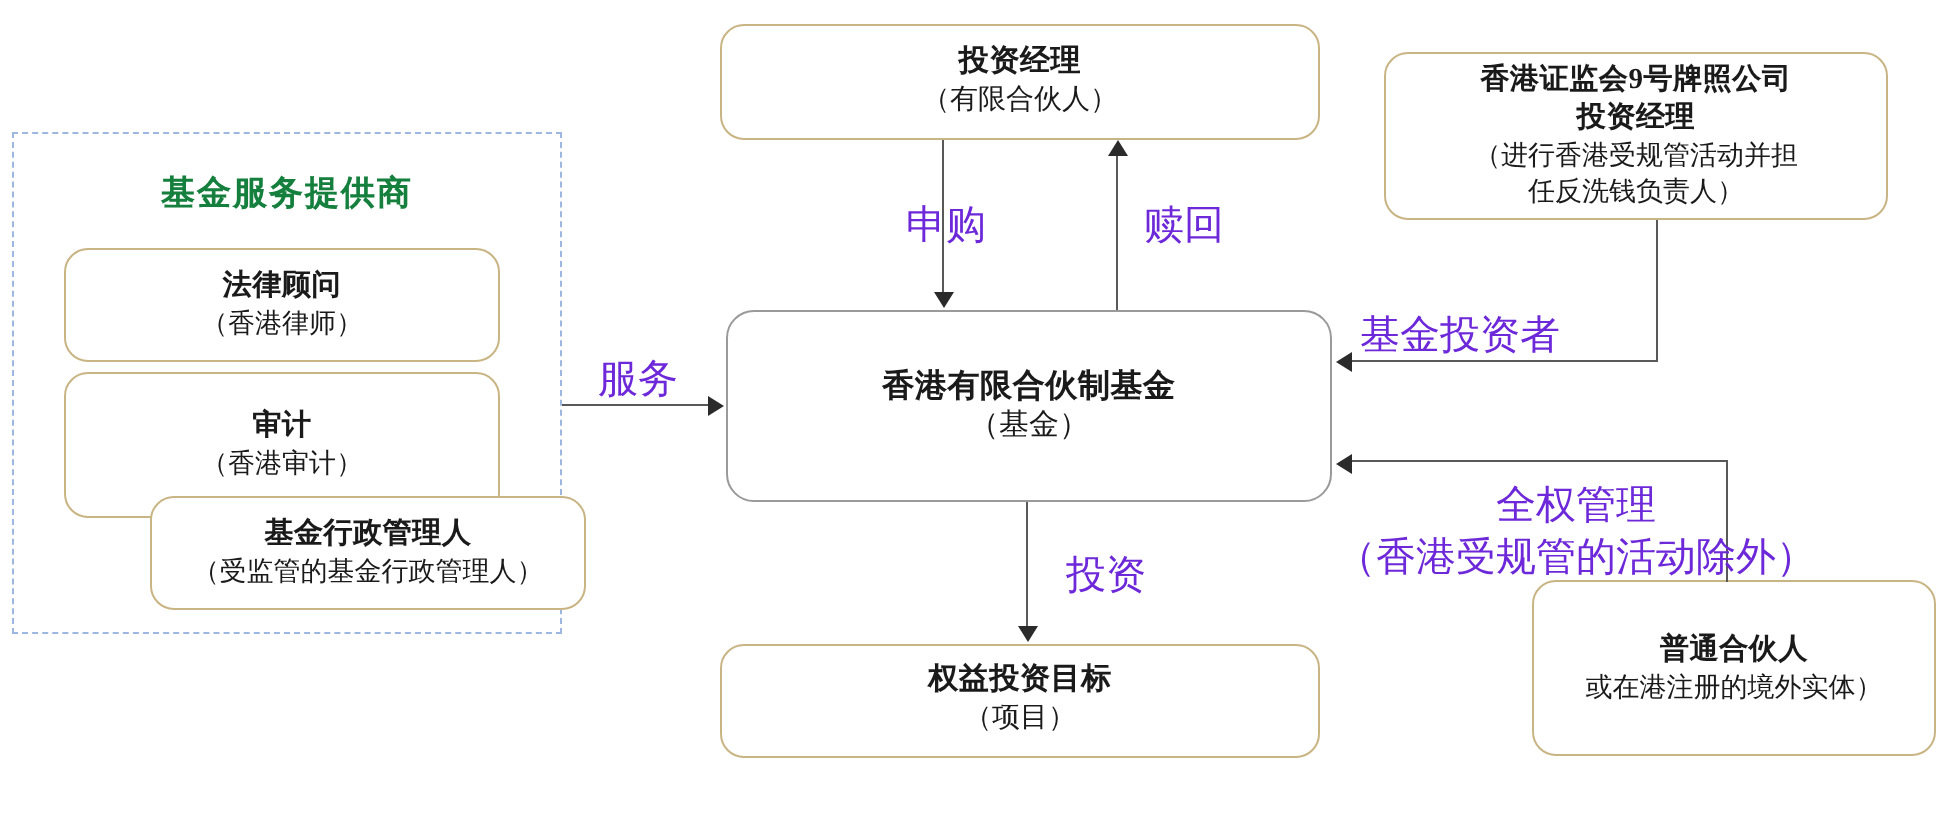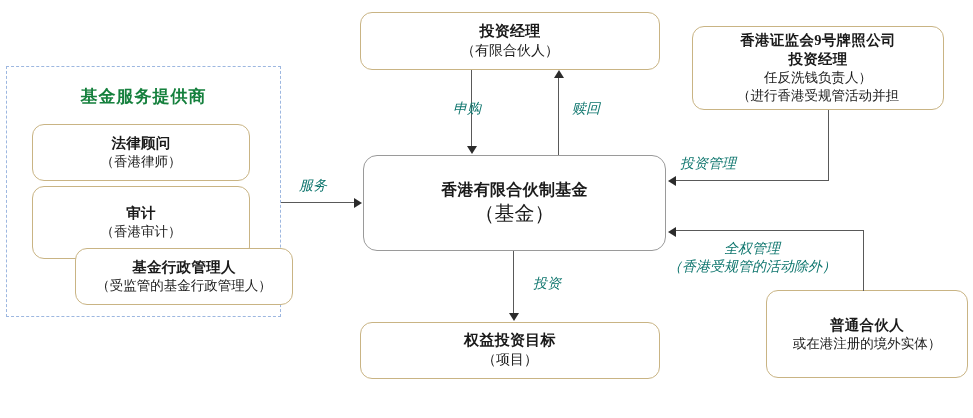--- a/index.html
+++ b/index.html
@@ -14,39 +14,39 @@
         display:flex;flex-direction:column;align-items:center;justify-content:center;
         text-align:center;line-height:1.32;}
   .node .t1{font-weight:bold;font-size:15px;letter-spacing:.3px;}
   .node .t2{font-size:14px;}
   .node.small .t1{font-size:14.5px;}
   .node.small .t2{font-size:13.5px;}
 
   
   .node.grey{border:1.4px solid #9a9a9a;border-radius:14px;}
   .node.grey .t1{font-size:16px;}
-  .node.grey .t2{font-size:20px;text-align:center;}
+  .node.grey .t2{font-size:15px;text-align:center;}
 
   
   .panel{position:absolute;box-sizing:border-box;
          border:1.4px dashed #9db7e0;background:#ffffff;}
   .panel-title{position:absolute;width:100%;text-align:center;
                font-size:17px;font-weight:bold;color:#15803d;letter-spacing:1px;}
 
   
   .ln{position:absolute;background:#595959;}
   .lnh{height:1.4px;}
   .lnv{width:1.4px;}
   .arw{position:absolute;width:0;height:0;}
   .arw-d{border-left:5px solid transparent;border-right:5px solid transparent;border-top:8px solid #2b2b2b;}
   .arw-u{border-left:5px solid transparent;border-right:5px solid transparent;border-bottom:8px solid #2b2b2b;}
   .arw-l{border-top:5px solid transparent;border-bottom:5px solid transparent;border-right:8px solid #2b2b2b;}
   .arw-r{border-top:5px solid transparent;border-bottom:5px solid transparent;border-left:8px solid #2b2b2b;}
 
-  .elabel{position:absolute;font-size:14px;color:#0f766e;white-space:nowrap;line-height:1.3;font-style:italic;}
+  .elabel{position:absolute;font-size:20px;color:#6d28d9;white-space:nowrap;line-height:1.3;}
   .elabel.two{text-align:center;}
 </style>
 </head>
 <body>
 
 <div class="stage">
 
   <div class="panel" style="left:6px;top:66px;width:275px;height:251px;">
     <div class="panel-title" style="top:18px;">基金服务提供商</div>
   </div>
@@ -67,22 +67,22 @@
   </div>
 
   <div class="node" style="left:360px;top:12px;width:300px;height:58px;">
     <div class="t1">投资经理</div>
     <div class="t2">（有限合伙人）</div>
   </div>
 
   <div class="node small" style="left:692px;top:26px;width:252px;height:84px;">
     <div class="t1">香港证监会9号牌照公司</div>
     <div class="t1">投资经理</div>
+    <div class="t2">（进行香港受规管活动并担</div>
     <div class="t2">任反洗钱负责人）</div>
-    <div class="t2">（进行香港受规管活动并担</div>
   </div>
 
   <div class="node grey" style="left:363px;top:155px;width:303px;height:96px;">
     <div class="t1">香港有限合伙制基金</div>
     <div class="t2">（基金）</div>
   </div>
 
   <div class="node" style="left:360px;top:322px;width:300px;height:57px;">
     <div class="t1">权益投资目标</div>
     <div class="t2">（项目）</div>
@@ -105,21 +105,21 @@
   <div class="arw arw-u" style="left:553.5px;top:70px;"></div>
   <div class="elabel" style="left:572px;top:100px;">赎回</div>
 
   <div class="ln lnv" style="left:513px;top:251px;width:1.4px;height:63px;"></div>
   <div class="arw arw-d" style="left:508.5px;top:313px;"></div>
   <div class="elabel" style="left:533px;top:275px;text-align:right;">投资</div>
 
   <div class="ln lnv" style="left:828px;top:110px;height:71px;"></div>
   <div class="ln lnh" style="left:676px;top:179.6px;width:153px;"></div>
   <div class="arw arw-l" style="left:668px;top:176px;"></div>
-  <div class="elabel" style="left:680px;top:155px;">投资管理</div>
+  <div class="elabel" style="left:680px;top:155px;">基金投资者</div>
 
   <div class="ln lnv" style="left:863px;top:231px;height:60px;"></div>
   <div class="ln lnh" style="left:676px;top:230px;width:188px;"></div>
   <div class="arw arw-l" style="left:668px;top:226.5px;"></div>
   <div class="elabel two" style="left:668px;top:240px;">
     <div>全权管理</div>
     <div>（香港受规管的活动除外）</div>
   </div>
 
 </div>

